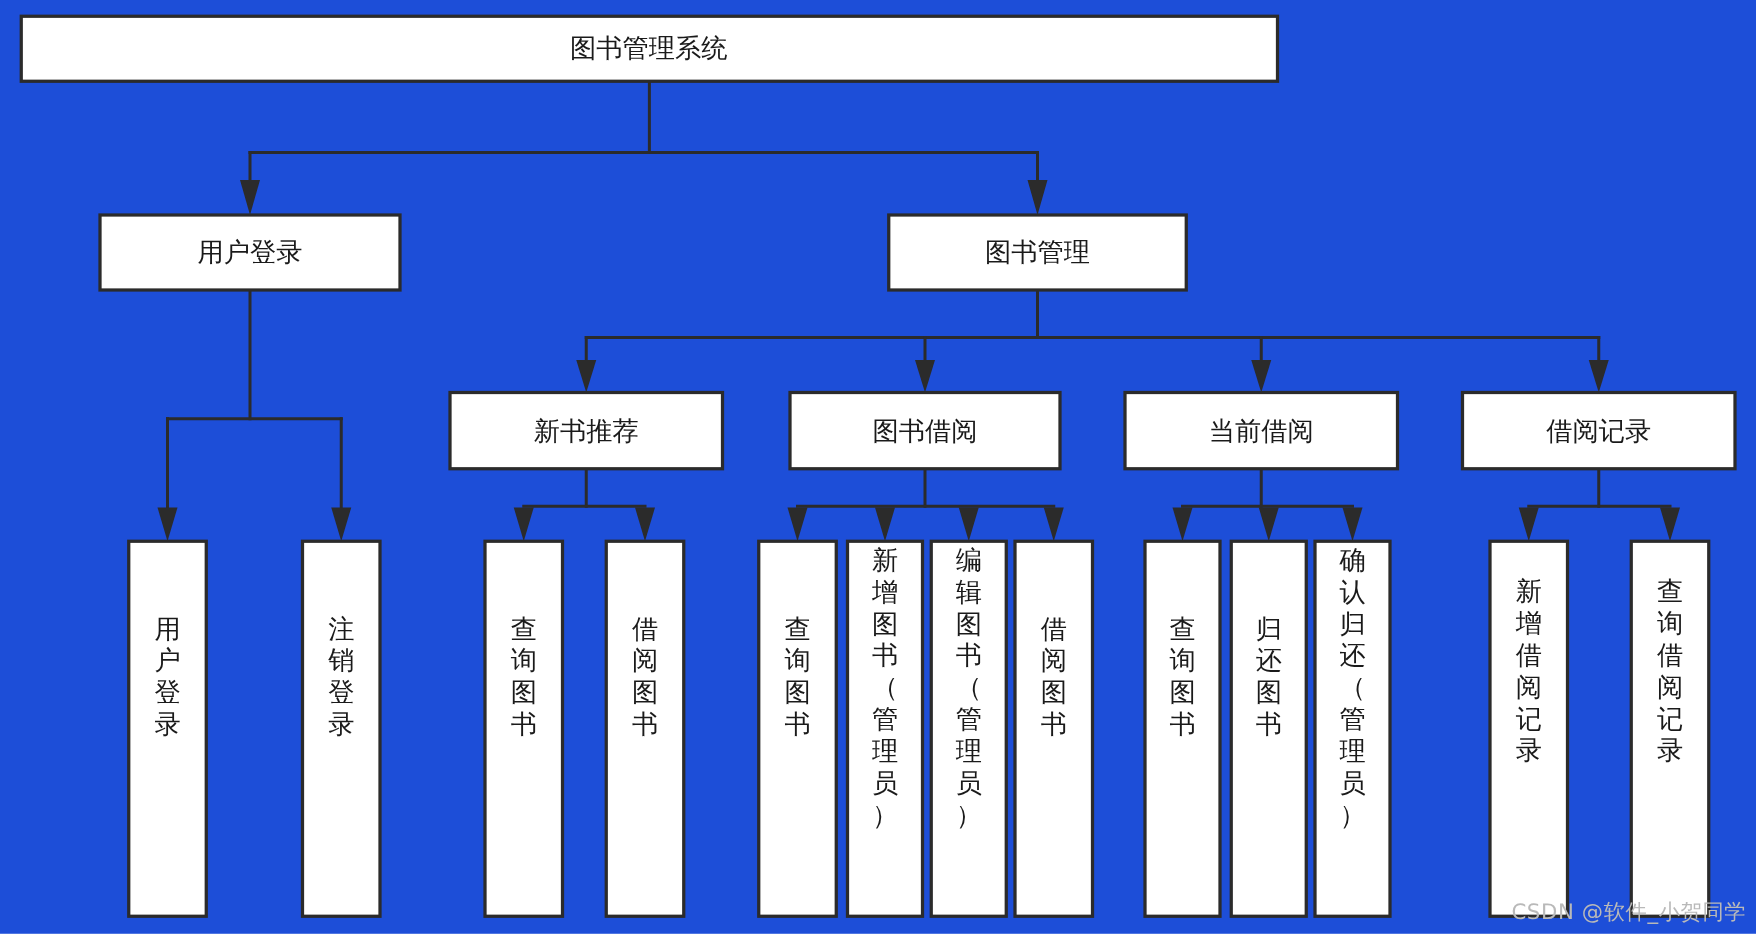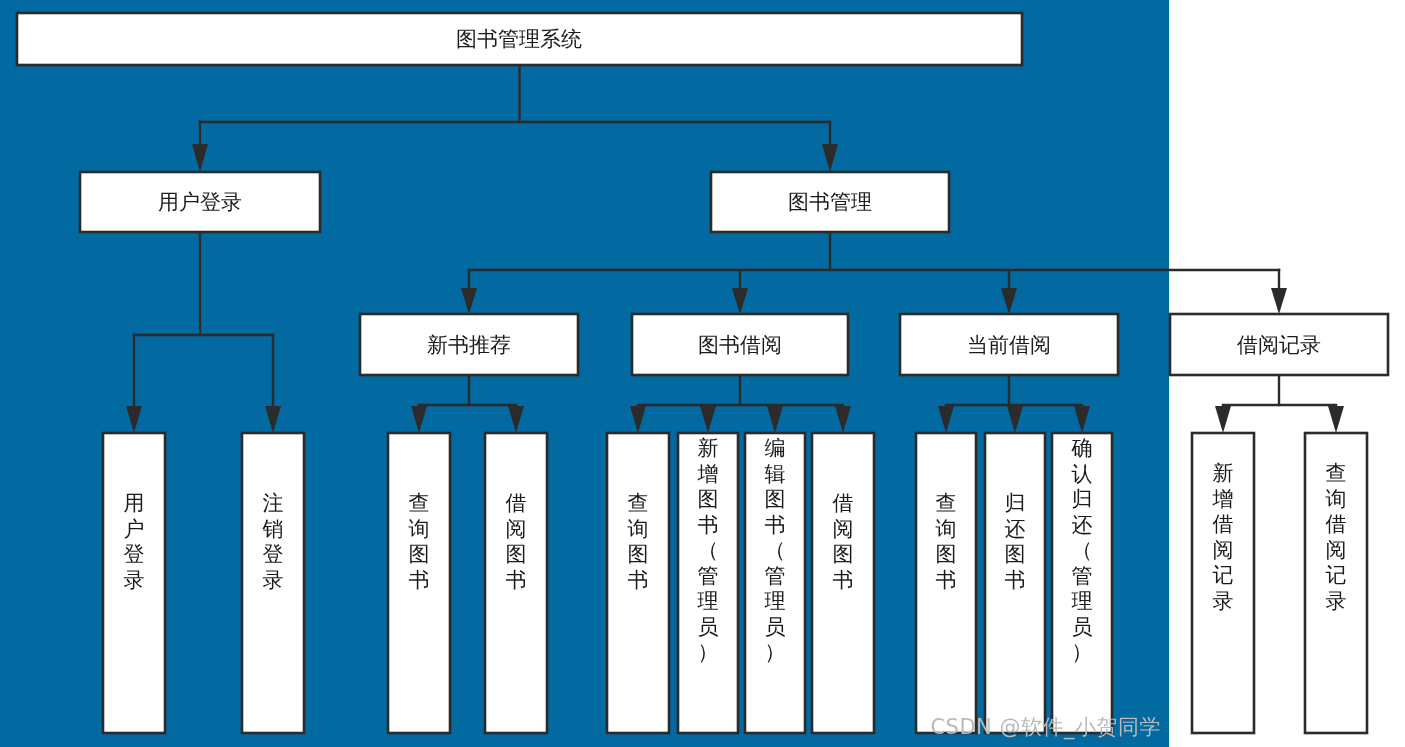--- a/index.html
+++ b/index.html
@@ -9,23 +9,23 @@
     background: #ffffff;
   }
   body {
     width: 1405px;
     height: 747px;
     overflow: hidden;
     font-family: "DejaVu Sans", "Liberation Sans", sans-serif;
   }
   #diagram-root {
     position: relative;
-    width: 1169px;
+    width: 1405px;
     height: 747px;
-    background: #0369a1;
+    background: #1d4ed8;
   }
   svg.diagram-canvas {
     position: absolute;
     left: 0;
     top: 0;
     width: 1405px;
     height: 747px;
     display: block;
   }
   .node-rect {
@@ -53,21 +53,21 @@
   }
   .arrow-head {
     fill: #2b2b2b;
     stroke: none;
   }
   .watermark {
     position: absolute;
     right: 8px;
     bottom: 6px;
     font-family: "DejaVu Sans", "Liberation Sans", sans-serif;
-    font-size: 21px;
+    font-size: 17px;
     color: #b9b9b9;
     letter-spacing: 0.5px;
     white-space: nowrap;
     pointer-events: none;
   }
 </style>
 </head>
 <body>
 
 <div id="diagram-root">

